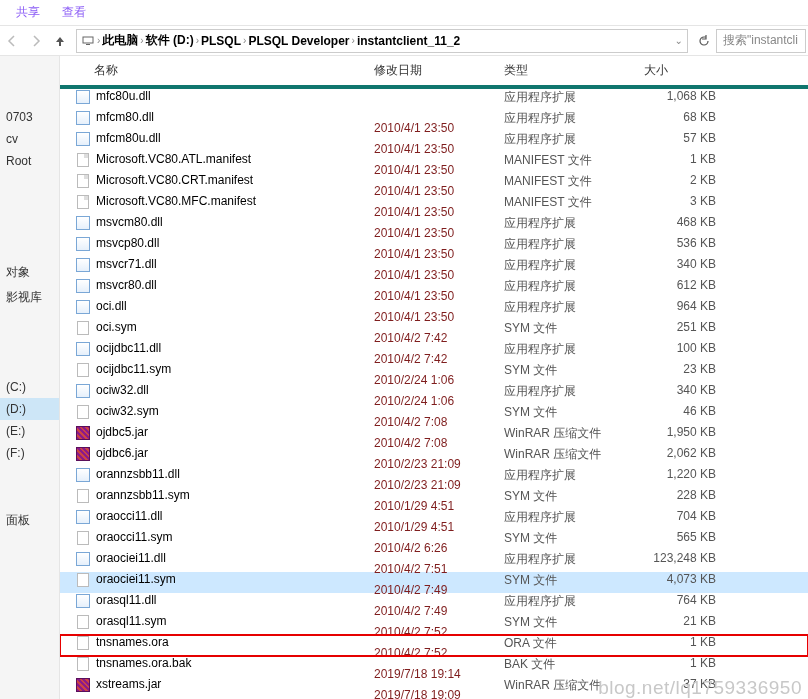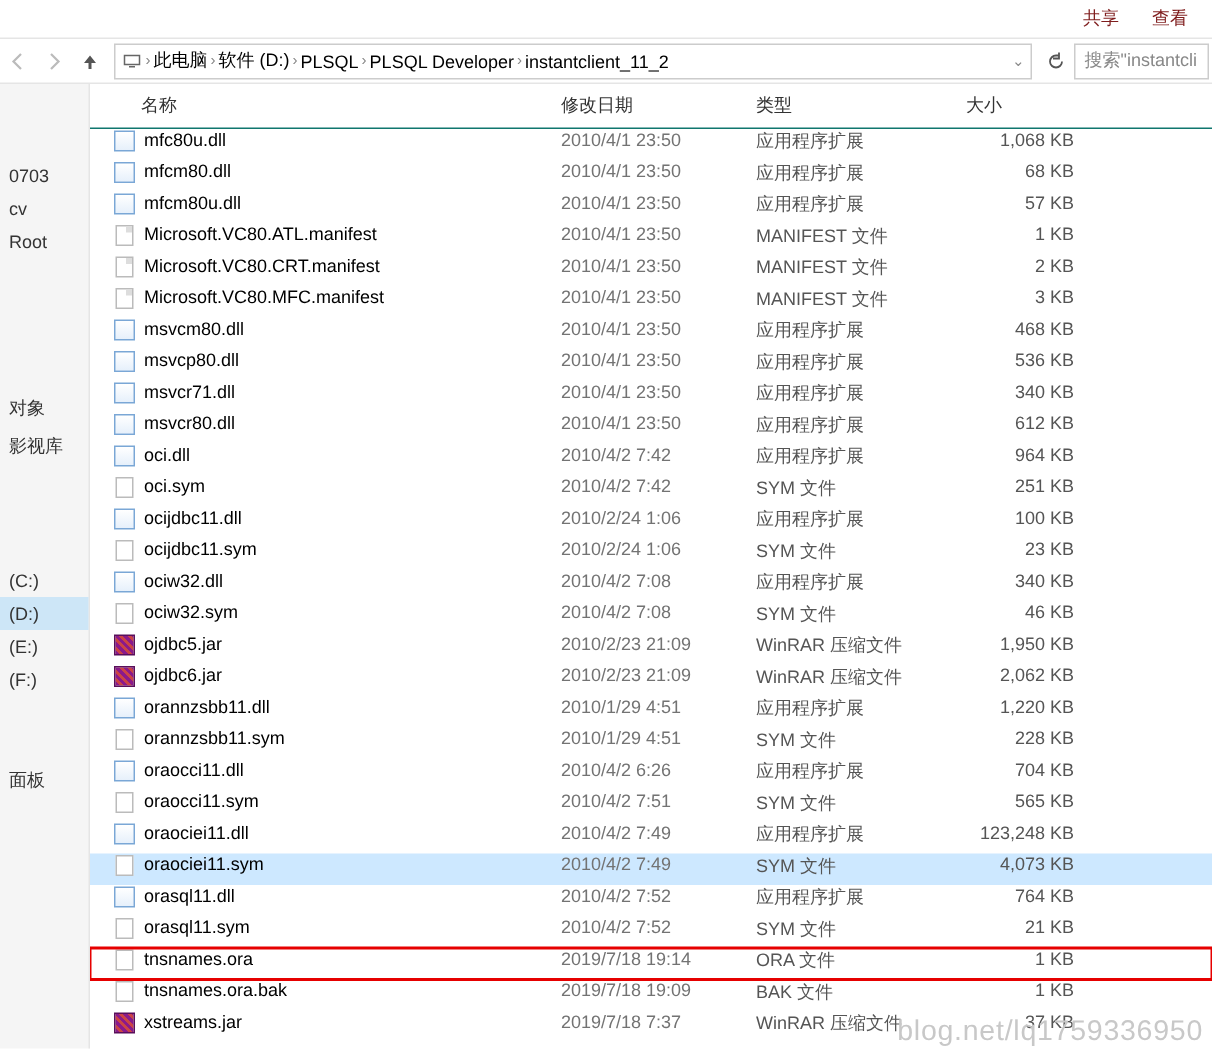--- a/index.html
+++ b/index.html
@@ -1,43 +1,43 @@
 <!DOCTYPE html>
 <html><head>
 <meta charset="utf-8">
 <style>
 * { margin: 0; padding: 0; box-sizing: border-box; font-family: "Microsoft YaHei", "Segoe UI", sans-serif; font-size: 12px; }
 body { background: #fff; color: #000; overflow: hidden; width: 808px; height: 699px; }
-.top-tabs { display: flex; gap: 10px; padding: 2px 10px; border-bottom: 1px solid #e5e5e5; color: #7f1d1d; justify-content: flex-end; }
+.top-tabs { display: flex; gap: 10px; padding: 2px 10px; border-bottom: 1px solid #e5e5e5; color: #8b5cf6; }
 .top-tabs span { padding: 2px 6px; }
 .addr-row { display: flex; align-items: center; height: 30px; border-bottom: 1px solid #e5e5e5; }
 .nav-btn { width: 24px; height: 24px; display: flex; align-items: center; justify-content: center; color: #555; }
 .nav-btn.dis { color: #bbb; }
 .breadcrumb { flex: 1; display: flex; align-items: center; border: 1px solid #ccc; height: 24px; margin: 0 4px; padding: 0 4px; gap: 2px; }
-.crumb { display: flex; align-items: center; gap: 2px; white-space: nowrap; }
+.crumb { display: flex; align-items: center; gap: 2px; white-space: nowrap; font-weight: bold; }
 .crumb-sep { color: #888; font-size: 10px; }
 .refresh { width: 24px; height: 24px; display: flex; align-items: center; justify-content: center; }
 .search { border: 1px solid #ccc; height: 24px; padding: 0 6px; display: flex; align-items: center; color: #888; margin-right: 2px; width: 90px; overflow: hidden; white-space: nowrap; }
 .main { display: flex; height: calc(699px - 50px); }
 .sidebar { width: 60px; background: #f5f5f5; border-right: 1px solid #e5e5e5; padding-top: 6px; }
 .side-item { padding: 4px 6px; color: #333; white-space: nowrap; overflow: hidden; }
 .side-item.sel { background: #cde6f7; }
 .content { flex: 1; display: flex; flex-direction: column; }
-.columns { display: flex; border-bottom: 1px solid #0f766e; padding: 6px 17px 6px 34px; color: #333; }
+.columns { display: flex; border-bottom: 4px solid #0f766e; padding: 6px 17px 6px 34px; color: #333; }
 .col-name { width: 280px; }
 .col-date { width: 130px; }
 .col-type { width: 140px; }
 .col-size { width: 90px; text-align: left; padding-right: 20px; }
 .files { flex: 1; overflow-y: auto; position: relative; }
 .row { display: flex; align-items: flex-start; height: 21px; padding-left: 14px; }
 .row.sel { background: #cde8ff; }
 .row.highlight-box { outline: 2px solid #e60000; outline-offset: -1px; }
 .icon { width: 18px; height: 16px; display: flex; align-items: center; justify-content: center; margin-right: 4px; }
 .fname { width: 278px; white-space: nowrap; overflow: hidden; }
-.fdate { width: 130px; color: #737373; }
+.fdate { width: 130px; color: #7f1d1d; margin-top: 32px; }
 .ftype { width: 140px; color: #555; }
 .fsize { width: 90px; text-align: right; color: #555; padding-right: 18px; }
 .watermark { position: absolute; right: 6px; bottom: 6px; color: #c8c8c8; font-size: 19px; letter-spacing: 0.5px; pointer-events: none; }
 
 .i-dll { width:14px; height:14px; border:1px solid #7aa7d6; background: linear-gradient(#fff,#e6f0fb); }
 .i-man { width:12px; height:14px; border:1px solid #bbb; background:#fff; position:relative; }
 .i-man::before { content:""; position:absolute; top:0; right:0; width:4px; height:4px; background:#ddd; }
 .i-rar { width:14px; height:14px; background: repeating-linear-gradient(45deg,#8b1a8b,#8b1a8b 2px,#c44 2px,#c44 4px); border:1px solid #5a0f5a; }
 .i-txt { width:12px; height:14px; border:1px solid #bbb; background:#fff; }
 svg { display: block; }

